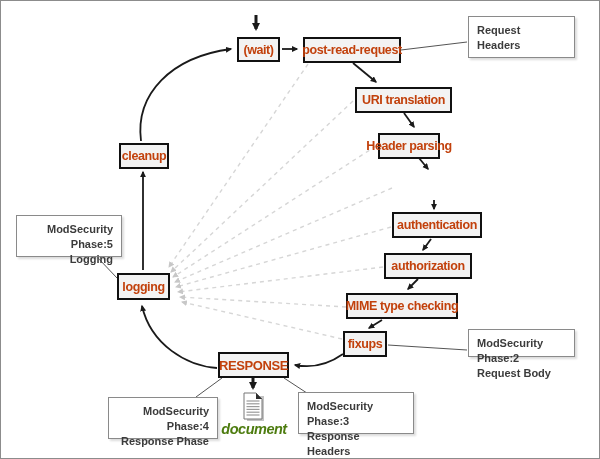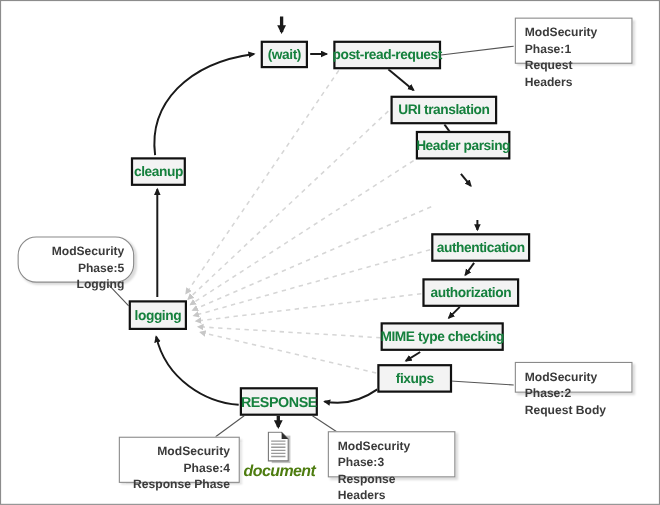--- a/index.html
+++ b/index.html
@@ -12,21 +12,21 @@
     font-family:"Liberation Sans","DejaVu Sans",sans-serif;
     overflow:hidden;
   }
   svg.wires{position:absolute;left:0;top:0;width:600px;height:459px;}
 
   .node{
     position:absolute;
     box-sizing:border-box;
     background:#f3f3f3;
     border:2px solid #111;
-    color:#15803d;
+    color:#c2410c;
     font-weight:bold;
     font-size:12.5px;
     letter-spacing:-0.4px;
     display:flex;align-items:center;justify-content:center;
     white-space:nowrap;
     padding:0 4px;
   }
   .annotation{
     position:absolute;
     box-sizing:border-box;
@@ -105,46 +105,45 @@
       <path d="M216,367 C186,365 150,344 141,305" stroke-width="1.8" marker-end="url(#ab)"></path>
       <path d="M142,269 L142,171" stroke-width="1.8" marker-end="url(#ab)"></path>
       <path d="M140,140 C134,93 170,56 230,48" stroke-width="1.8" marker-end="url(#ab)"></path>
       <path d="M252,377 L252,387" stroke-width="3" marker-end="url(#abBig)"></path>
     </g>
   </svg>
 
   <div class="node" style="left:236px;top:36px;width:43px;height:25px;">(wait)</div>
   <div class="node" style="left:302px;top:36px;width:98px;height:26px;">post-read-request</div>
   <div class="node" style="left:354px;top:86px;width:97px;height:26px;">URI translation</div>
-  <div class="node" style="left:377px;top:118px;width:86px;height:26px;">Header parsing</div>
+  <div class="node" style="left:377px;top:132px;width:62px;height:26px;">Header parsing</div>
   <div class="node" style="left:391px;top:211px;width:90px;height:26px;">authentication</div>
   <div class="node" style="left:383px;top:252px;width:88px;height:26px;">authorization</div>
   <div class="node" style="left:345px;top:292px;width:112px;height:26px;">MIME type checking</div>
-  <div class="node" style="left:342px;top:330px;width:68px;height:26px;">fixups</div>
+  <div class="node" style="left:342px;top:330px;width:44px;height:26px;">fixups</div>
   <div class="node" style="left:217px;top:351px;width:71px;height:26px;font-size:13px;">RESPONSE</div>
   <div class="node" style="left:116px;top:272px;width:53px;height:27px;">logging</div>
   <div class="node" style="left:118px;top:142px;width:50px;height:26px;">cleanup</div>
 
   <div class="annotation align-left" style="left:467px;top:15px;width:107px;height:42px;">
-    <span>ModSecurity Phase:1</span>
     <span>Request Headers</span>
   </div>
   <div class="annotation align-left" style="left:467px;top:328px;width:107px;height:28px;">
     <span>ModSecurity Phase:2</span>
     <span>Request Body</span>
   </div>
   <div class="annotation align-left" style="left:297px;top:391px;width:116px;height:42px;">
     <span>ModSecurity Phase:3</span>
     <span>Response Headers</span>
   </div>
   <div class="annotation align-right" style="left:107px;top:396px;width:110px;height:42px;">
     <span>ModSecurity Phase:4</span>
     <span>Response Phase</span>
   </div>
-  <div class="annotation align-right" style="left:15px;top:214px;width:106px;height:42px;border-radius:17px;">
+  <div class="annotation align-right" style="left:15px;top:214px;width:106px;height:42px;">
     <span>ModSecurity Phase:5</span>
     <span>Logging</span>
   </div>
 
   <svg class="doc-icon" style="left:239px;top:391px;" width="28" height="32" viewBox="0 0 28 32">
     <rect x="7" y="4" width="17" height="25" fill="#c3c3c3"></rect>
     <path d="M4,1 L16,1 L22,7 L22,27 L4,27 Z" fill="#ffffff" stroke="#777" stroke-width="1"></path>
     <path d="M16,1 L22,7 L16,7 Z" fill="#2e2e2e"></path>
     <g stroke="#9a9a9a" stroke-width="1.2">
       <line x1="6.5" y1="9" x2="19.5" y2="9"></line>

